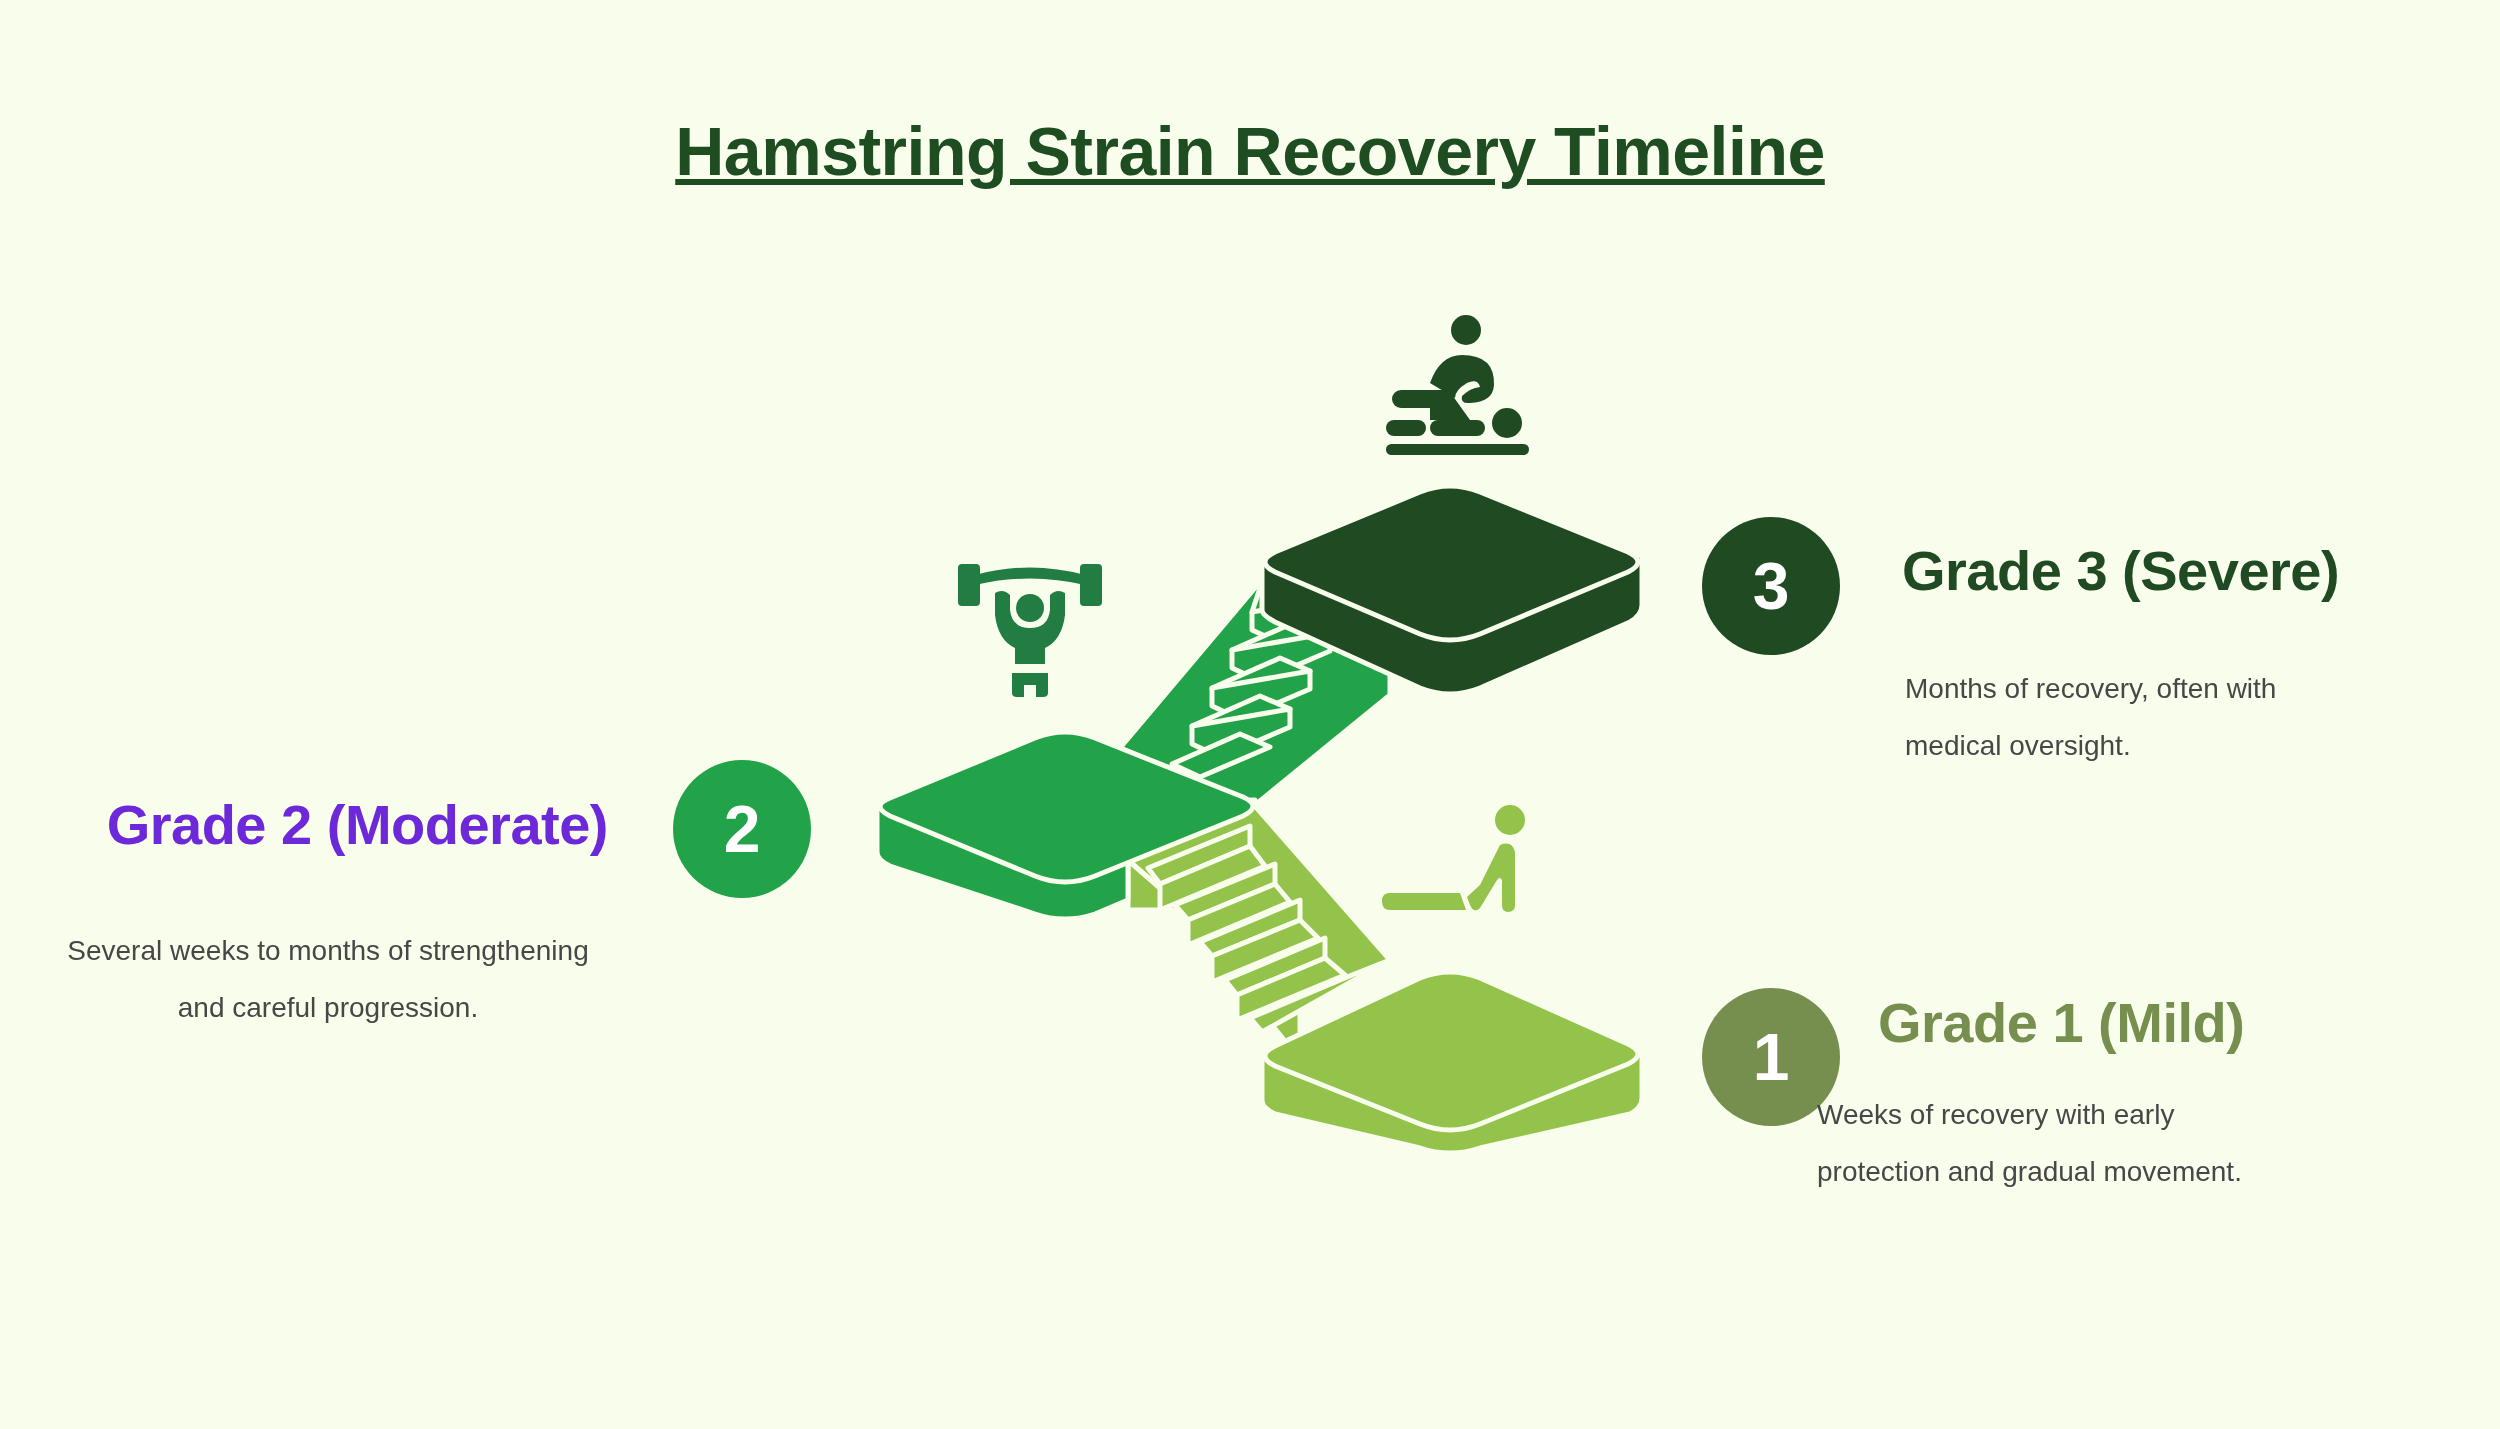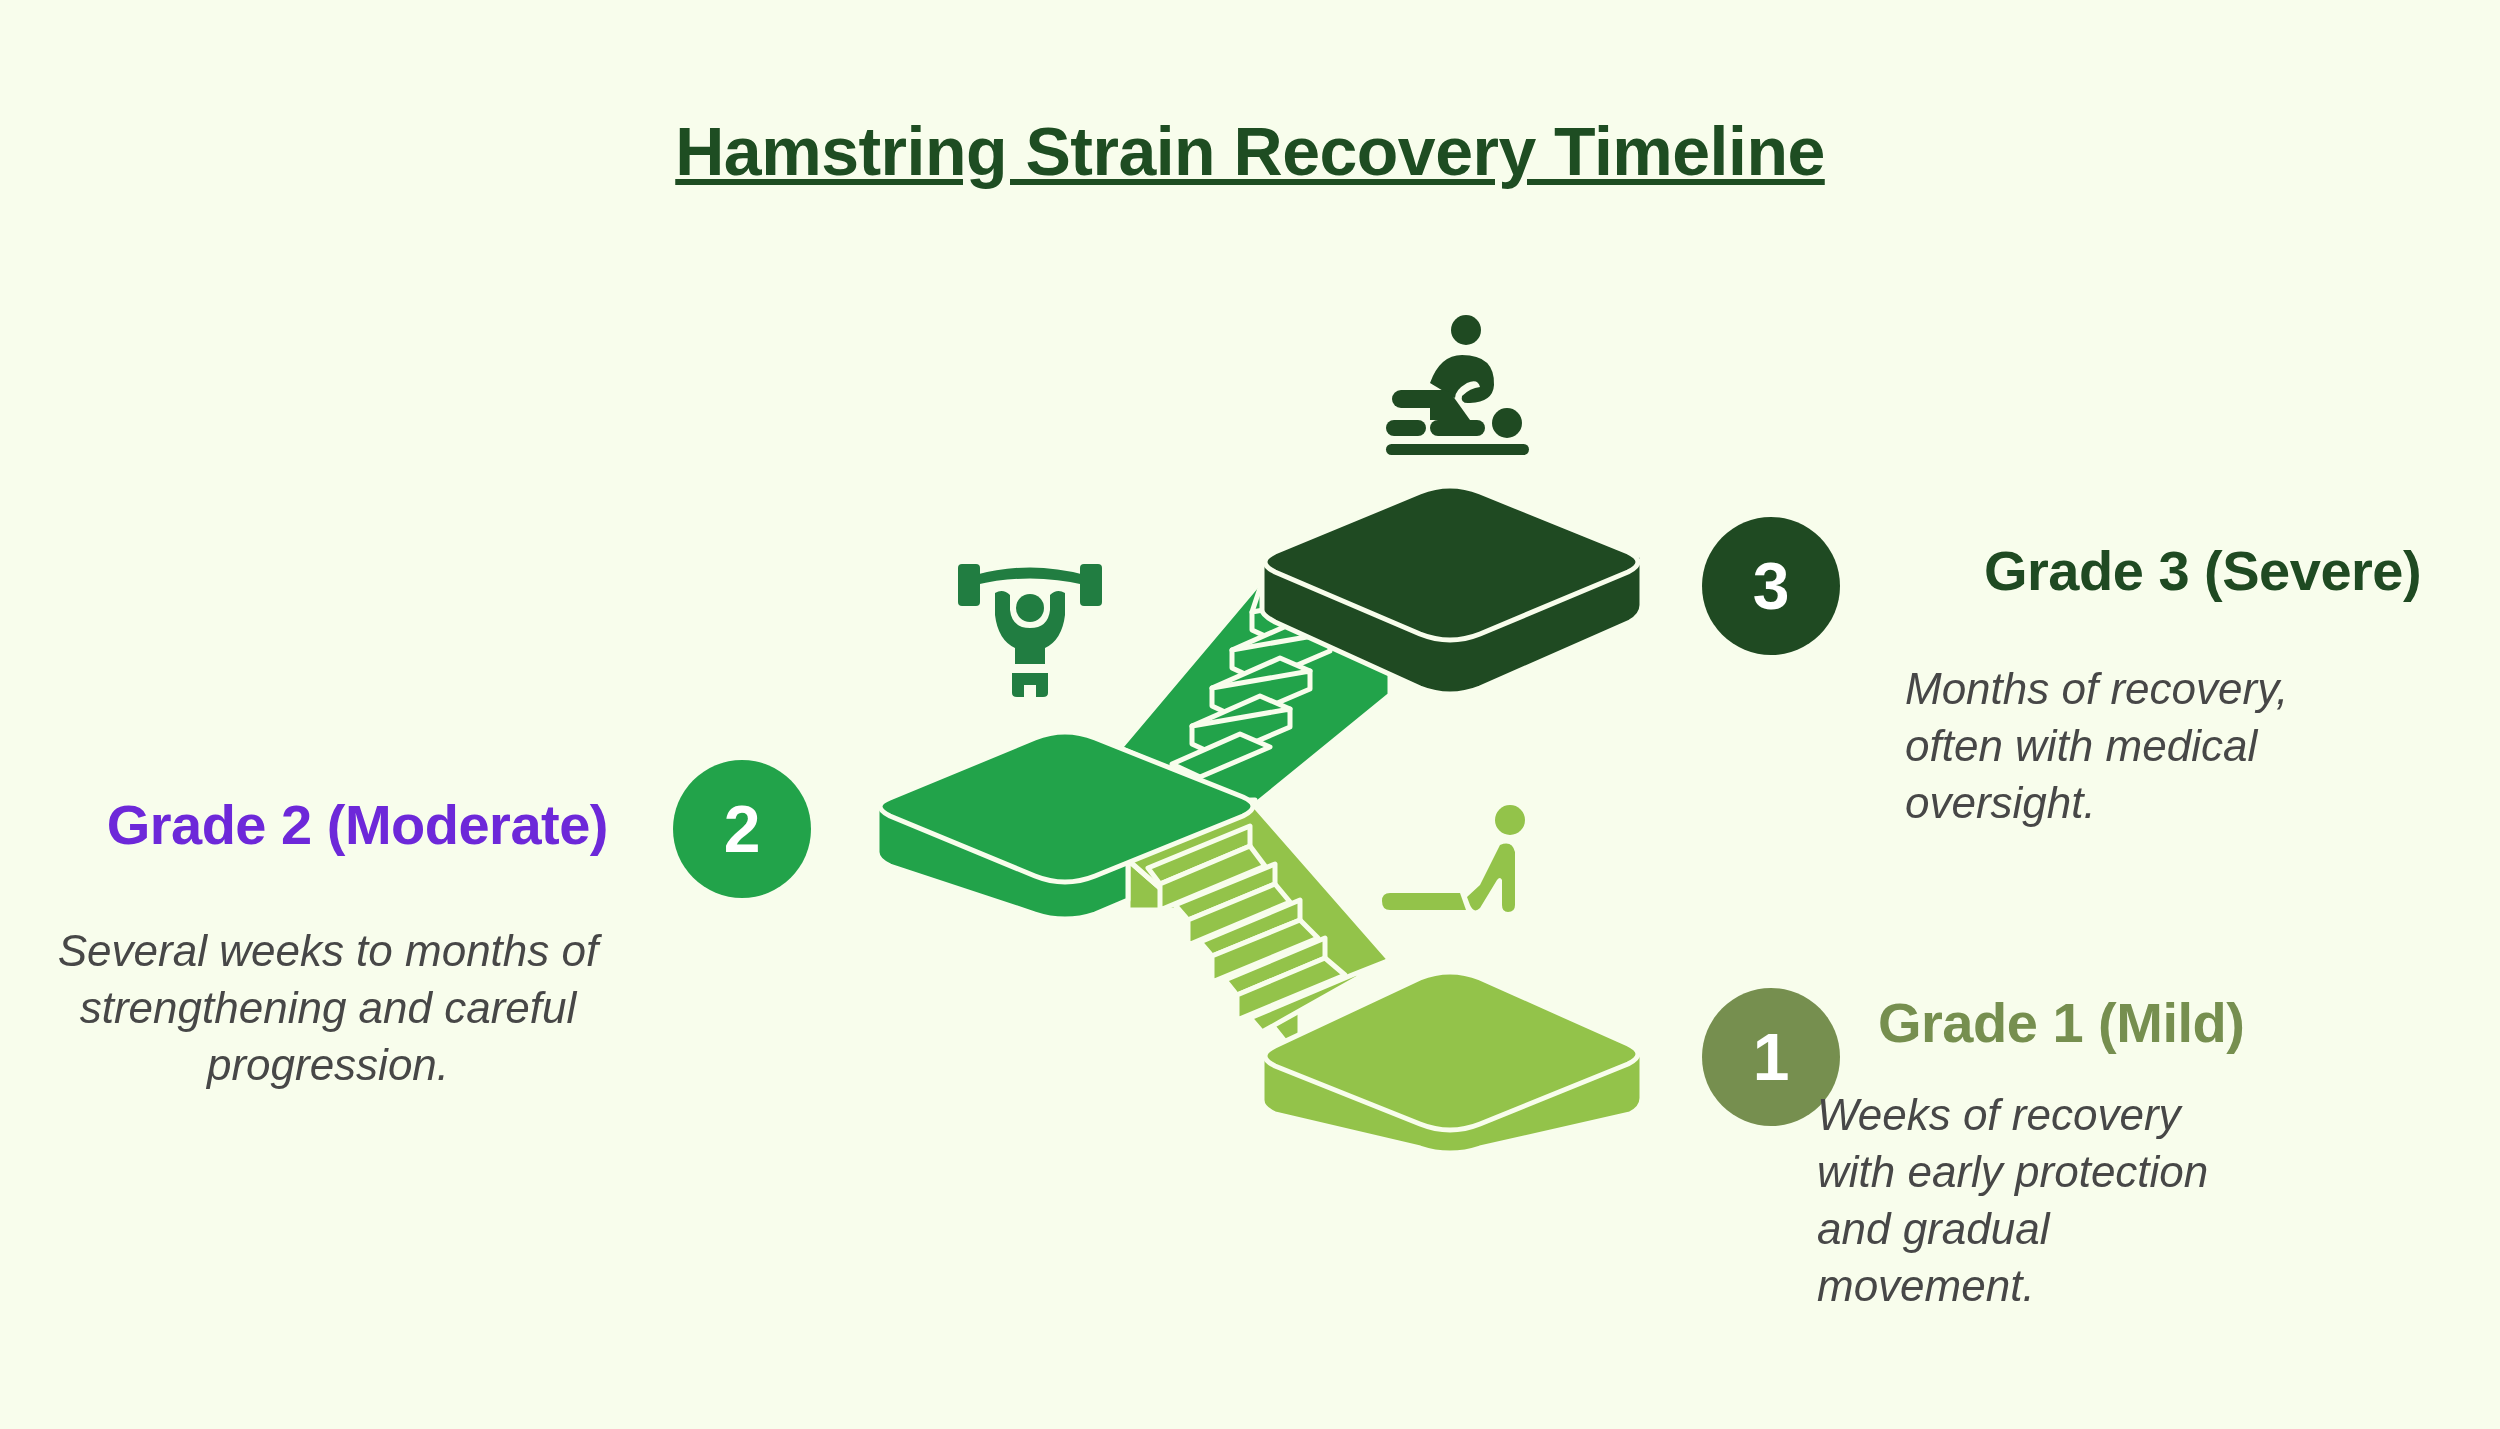--- a/index.html
+++ b/index.html
@@ -10,21 +10,21 @@
   .title {
     position:absolute; left:0; width:2500px; top:112px; text-align:center;
     font-size:68px; font-weight:bold; color:#1e4d22; letter-spacing:-0.5px;text-decoration:underline;
   }
   svg.diagram { position:absolute; left:0; top:0; }
   .badge {
     position:absolute; width:138px; height:138px; border-radius:50%;
     color:#fff; font-weight:bold; font-size:66px; display:flex; align-items:center; justify-content:center;
   }
   .heading { position:absolute; font-weight:bold; font-size:56px; letter-spacing:-0.5px; white-space:nowrap; }
-  .desc { position:absolute; font-size:44px; line-height:57px; color:#474747;font-style:italic; }
+  .desc { position:absolute; font-size:28px; line-height:57px; color:#474747; }
   .desc.right-align { text-align:center; }
 </style>
 </head>
 <body>
 
 <div class="title">Hamstring Strain Recovery Timeline</div>
 
 <svg class="diagram" width="2500" height="1429" viewBox="0 0 2500 1429">
 
   <g stroke="#f8fdec" stroke-width="5" stroke-linejoin="round">
@@ -91,21 +91,21 @@
   </g>
 
   <g fill="#93c34a">
     <circle cx="1510" cy="820" r="15"></circle>
     <path d="M1390,893 L1460,893 L1466,910 L1390,910 Q1382,910 1382,901 Q1382,893 1390,893 Z"></path>
     <path d="M1500,845 Q1512,840 1515,852 L1515,905 Q1515,912 1508,912 Q1502,912 1502,905 L1502,880 Q1500,876 1497,880 L1480,908 Q1474,914 1470,905 L1467,897 L1480,885 Z"></path>
   </g>
 </svg>
 
 <div class="badge" style="left:1702px;top:517px;background:#1f4a22;">3</div>
-<div class="heading" style="left:1984px;top:538px;color:#1f4a22;">Grade 3 (Severe)</div>
+<div class="heading" style="left:1902px;top:538px;color:#1f4a22;">Grade 3 (Severe)</div>
 <div class="desc" style="left:1905px;top:660px;width:460px;">Months of recovery, often with medical oversight.</div>
 
 <div class="badge" style="left:673px;top:760px;background:#22a34a;">2</div>
 <div class="heading" style="right:1892px;top:792px;color:#6d28d9;">Grade 2 (Moderate)</div>
 <div class="desc right-align" style="right:1892px;top:922px;width:560px;">Several weeks to months of strengthening and careful progression.</div>
 
 <div class="badge" style="left:1702px;top:988px;background:#768f4f;">1</div>
 <div class="heading" style="left:1878px;top:990px;color:#768f4f;">Grade 1 (Mild)</div>
 <div class="desc" style="left:1817px;top:1086px;width:440px;">Weeks of recovery with early protection and gradual movement.</div>
 

